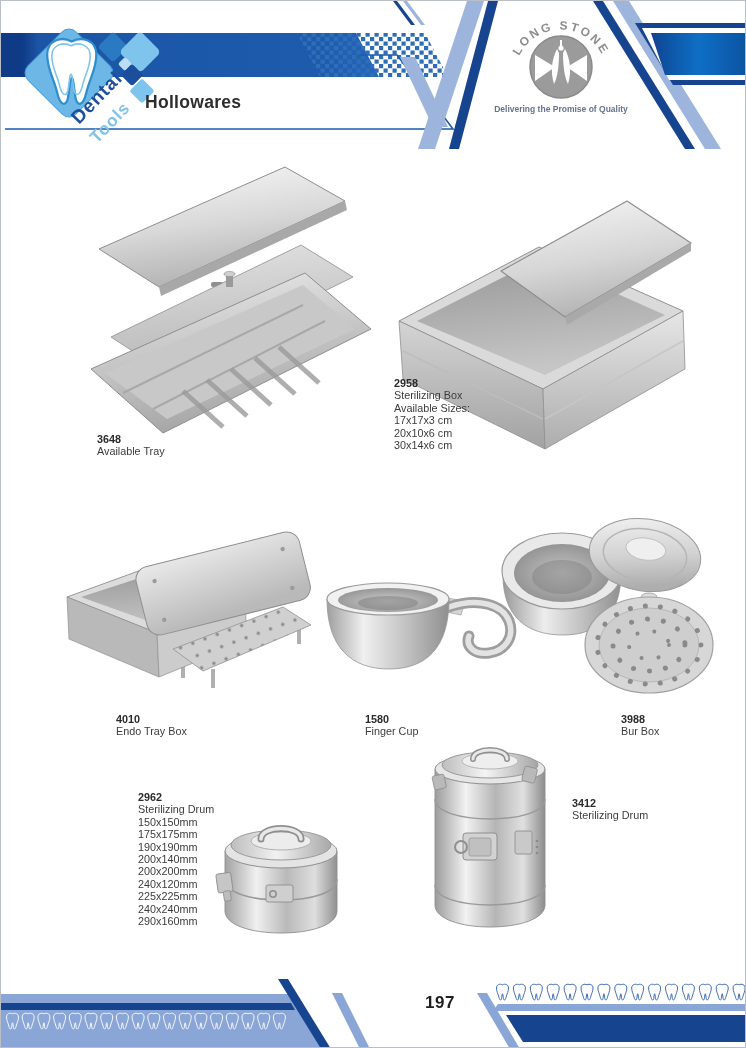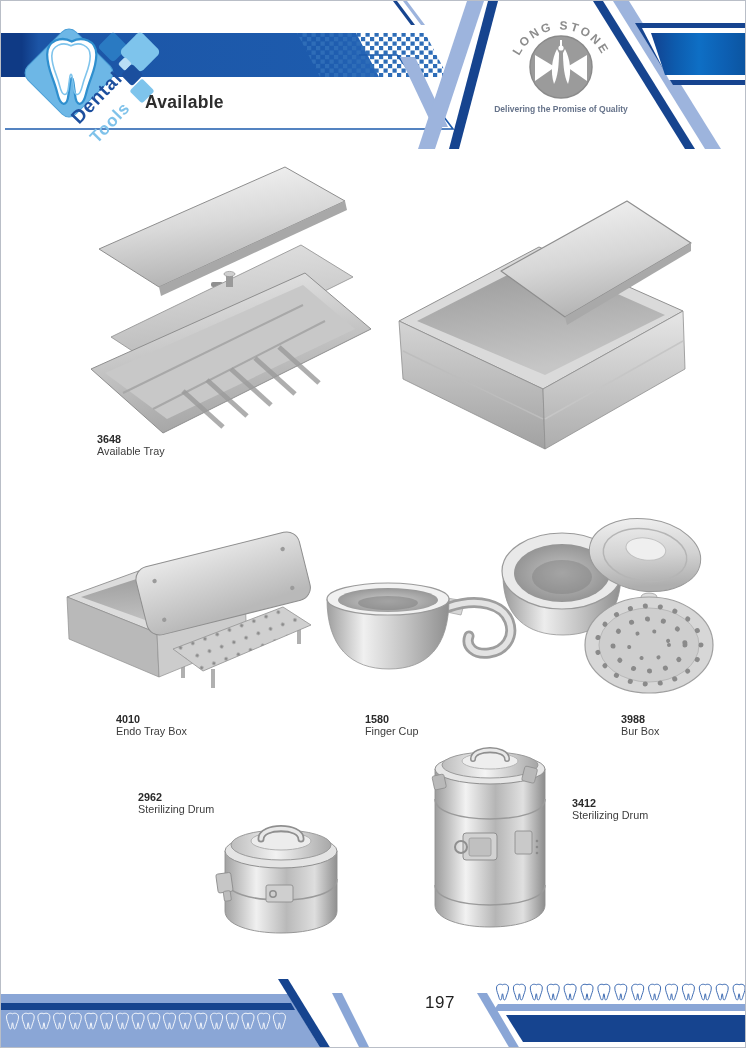--- a/index.html
+++ b/index.html
@@ -11,21 +11,21 @@
   .abs{position:absolute;}
   .page-title{
     position:absolute;left:144px;top:91px;
     font-size:17.5px;font-weight:bold;color:#2d2d2d;letter-spacing:.3px;
   }
   .plabel{position:absolute;font-size:10.8px;line-height:12.4px;color:#3c3c3c;}
   .pcode{font-weight:bold;color:#2b2b2b;}
   .psizes{white-space:pre-line;}
   .page-num{
     position:absolute;left:424px;top:992px;
-    font-size:17px;font-weight:normal;color:#1f1f1f;letter-spacing:.5px;
+    font-size:17px;font-weight:bold;color:#1f1f1f;letter-spacing:.5px;
   }
   svg{display:block;}
   svg text{font-family:"Liberation Sans", sans-serif;}
 </style>
 </head>
 <body>
 
 <div class="page">
 
   <svg class="abs" style="left:0;top:0" width="746" height="148" viewBox="0 0 746 148">
@@ -123,21 +123,21 @@
         <polygon points="586,54 566,66 586,80"></polygon>
         <path d="M556,48 C551,58 549,70 553,83 C557,76 558,62 558,52 Z"></path>
         <path d="M564,48 C569,58 571,70 567,83 C563,76 562,62 562,52 Z"></path>
         <circle cx="560" cy="47" r="2.6"></circle>
         <rect x="559" y="39" width="2" height="6"></rect>
       </g>
       <text x="560" y="111" font-size="8.5" font-weight="bold" fill="#66738a" text-anchor="middle">Delivering the Promise of Quality</text>
     </g>
   </svg>
 
-  <div class="page-title">Available</div>
+  <div class="page-title">Hollowares</div>
 
   <svg class="abs" style="left:62px;top:140px" width="310" height="295" viewBox="0 0 310 295">
     <defs>
       <linearGradient id="a_lid" x1="0" y1="0" x2="0.3" y2="1">
         <stop offset="0" stop-color="#fafafa"></stop>
           <stop offset="0.55" stop-color="#d9d9d9"></stop>
           <stop offset="1" stop-color="#b3b3b3"></stop>
       </linearGradient>
       <linearGradient id="a_plate" x1="0" y1="0" x2="0.2" y2="1">
         <stop offset="0" stop-color="#e3e3e3"></stop>
@@ -370,39 +370,56 @@
     <circle cx="114" cy="104" r="1.3" fill="#8a8a8a"></circle>
       <circle cx="114" cy="110" r="1.3" fill="#8a8a8a"></circle>
     <circle cx="114" cy="116" r="1.3" fill="#8a8a8a"></circle>
   </svg>
 
   <div class="plabel" style="left:96px;top:432px">
     <div class="pcode">3648</div>
     <div class="pname">Available Tray</div>
   </div>
 
+  <div class="plabel" style="left:393px;top:376px">
+    <div class="pcode">2958</div>
+    <div class="pname">Sterilizing Box</div>
+    <div class="pname">Available Sizes:</div>
+    <div class="psizes">17x17x3 cm
+20x10x6 cm
+30x14x6 cm</div>
+  </div>
 
   <div class="plabel" style="left:115px;top:712px">
     <div class="pcode">4010</div>
     <div class="pname">Endo Tray Box</div>
   </div>
 
   <div class="plabel" style="left:364px;top:712px">
     <div class="pcode">1580</div>
     <div class="pname">Finger Cup</div>
   </div>
 
   <div class="plabel" style="left:620px;top:712px">
     <div class="pcode">3988</div>
     <div class="pname">Bur Box</div>
   </div>
 
   <div class="plabel" style="left:137px;top:790px">
     <div class="pcode">2962</div>
     <div class="pname">Sterilizing Drum</div>
+    <div class="psizes">150x150mm
+175x175mm
+190x190mm
+200x140mm
+200x200mm
+240x120mm
+225x225mm
+240x240mm
+290x160mm</div>
   </div>
 
   <div class="plabel" style="left:571px;top:796px">
     <div class="pcode">3412</div>
     <div class="pname">Sterilizing Drum</div>
   </div>
 
   <svg class="abs" style="left:0;top:970px" width="746" height="78" viewBox="0 0 746 78">
     <defs>
       <path id="toothF" d="M1.5,5 C1.5,1.5 5,0.5 7.5,1.8 C10,0.5 13.5,1.5 13.5,5

